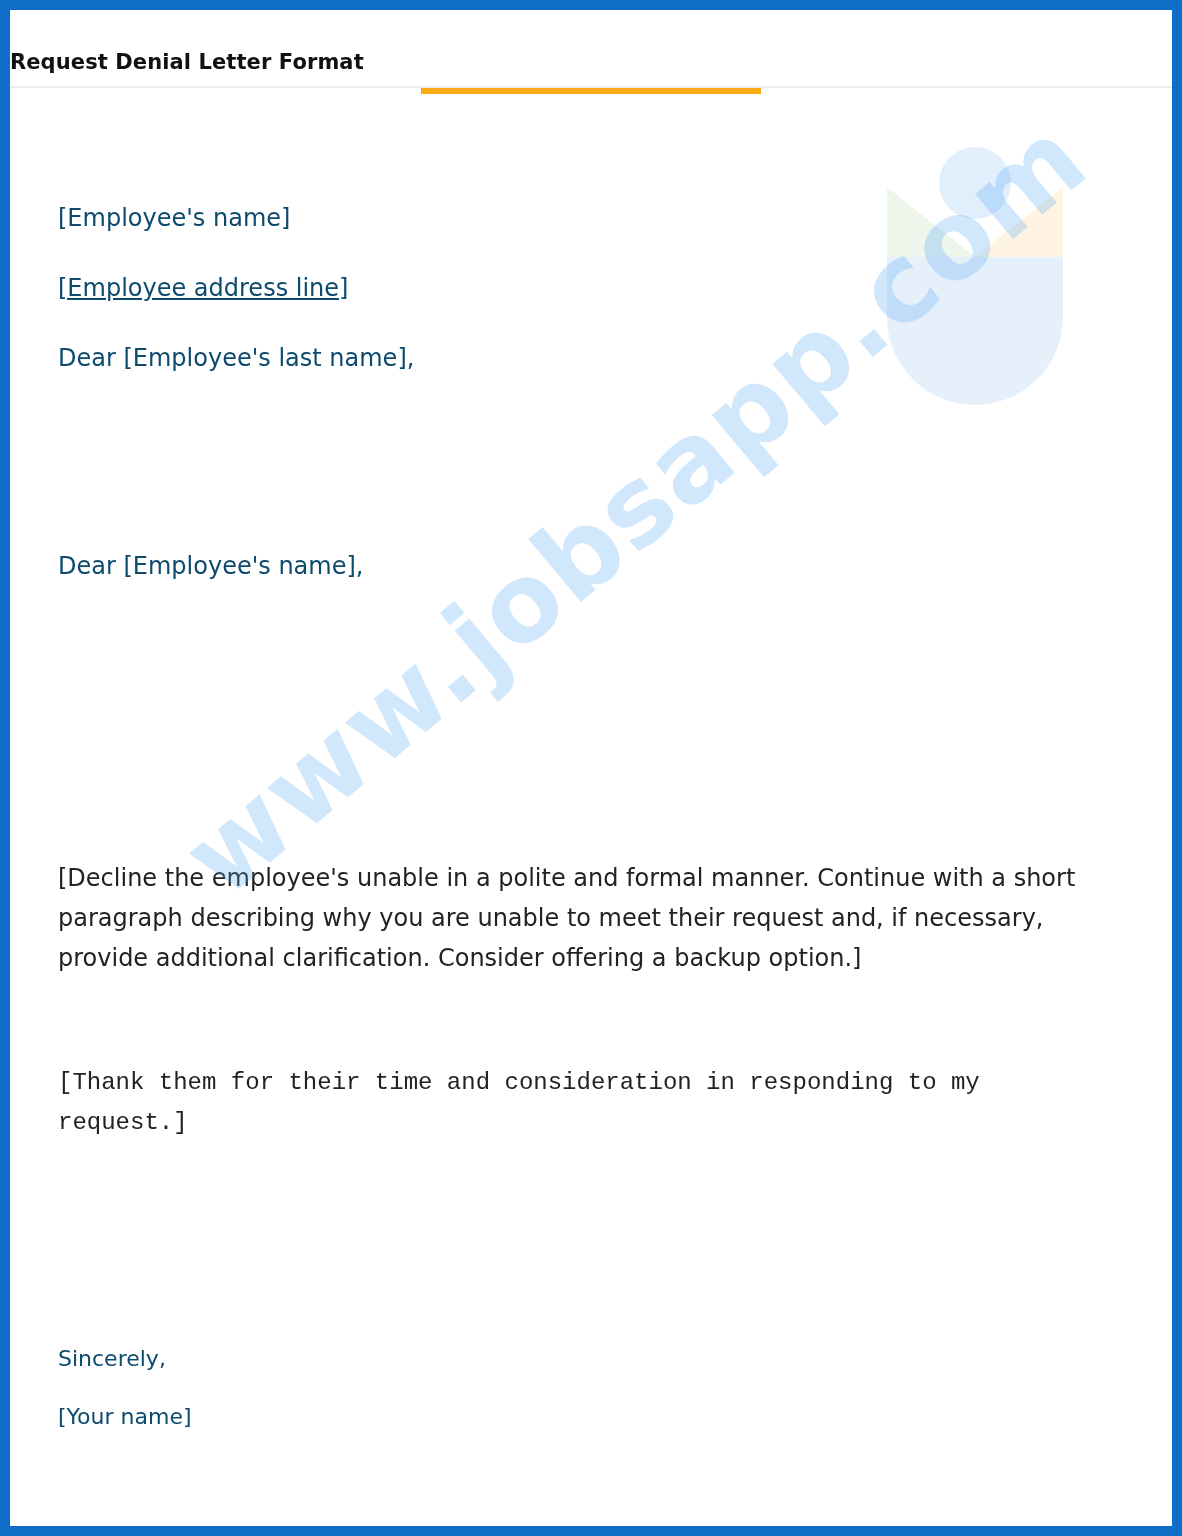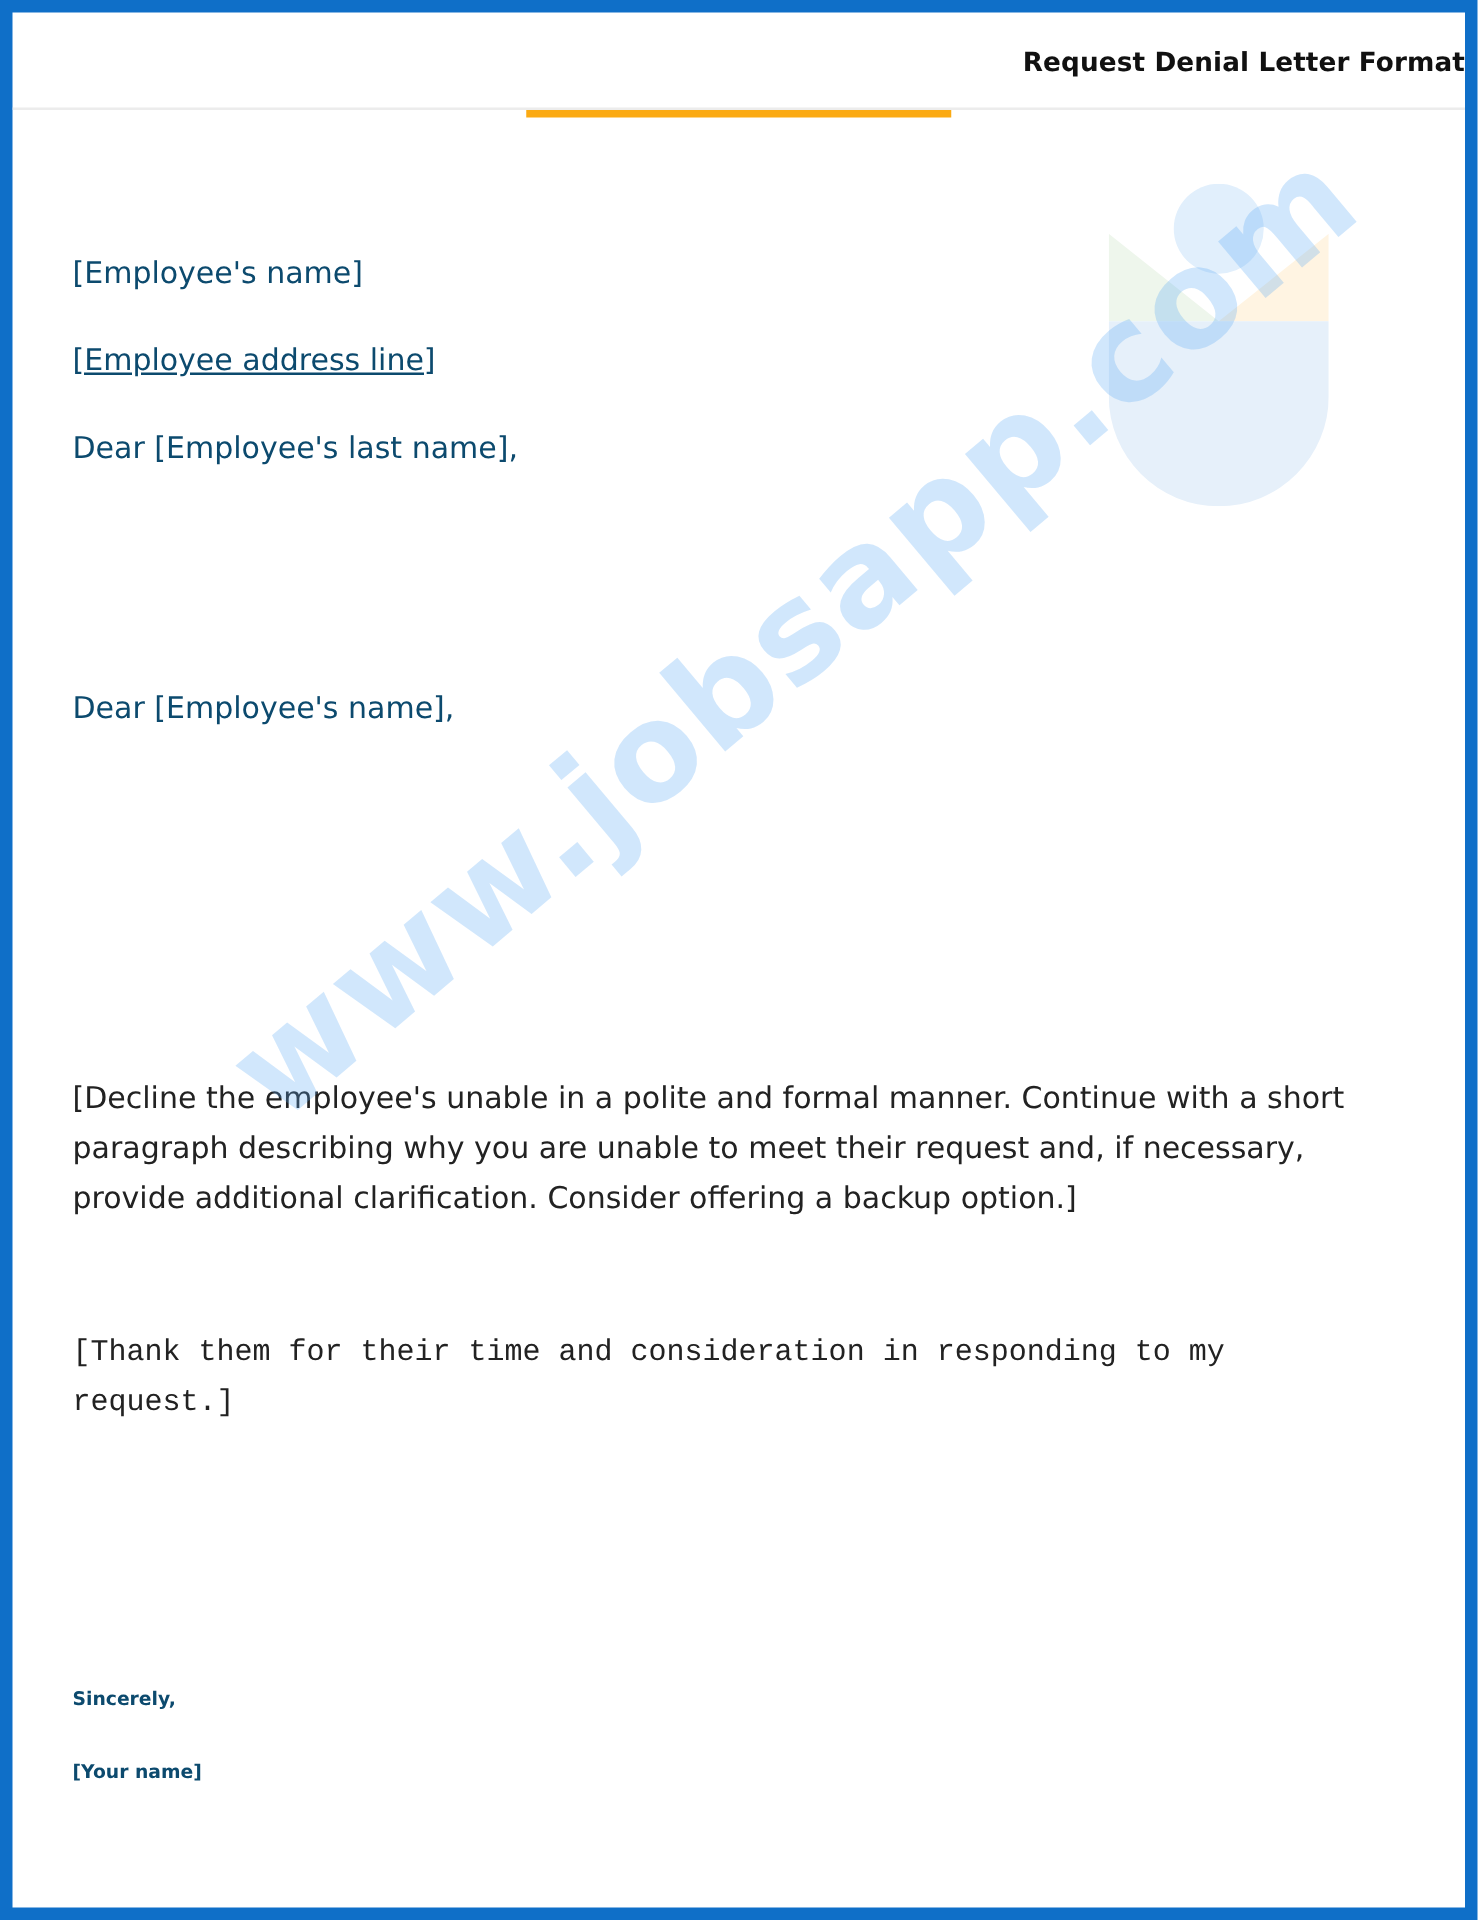--- a/index.html
+++ b/index.html
@@ -1,24 +1,24 @@
 <!DOCTYPE html>
 <html><head>
 <meta charset="utf-8">
 <style>
   html, body { margin: 0; padding: 0; }
   body { width: 1182px; height: 1536px; background: #0f6fc8; position: relative; overflow: hidden; font-family: "DejaVu Sans", sans-serif; }
   .page { position: absolute; left: 10px; top: 10px; width: 1162px; height: 1516px; background: #ffffff; overflow: hidden; }
   .header-line { position: absolute; left: 0; top: 76px; width: 100%; height: 2px; background: #ececec; }
-  .title { position: absolute; left: 0; top: 28px; width: 100%; text-align: right; font-weight: bold; font-size: 21px; color: #111; letter-spacing: 0.1px; }
+  .title { position: absolute; left: 0; top: 40px; width: 100%; text-align: left; font-weight: bold; font-size: 21px; color: #111; letter-spacing: 0.1px; }
   .title-underline { position: absolute; left: 411px; top: 78px; width: 340px; height: 6px; background: #fbaa13; }
   .logo { position: absolute; left: 877px; top: 137px; width: 176px; height: 258px; }
   .line { position: absolute; left: 48px; font-size: 24px; color: #0c4a6e; line-height: 40px; white-space: nowrap; }
   .para { position: absolute; left: 48px; width: 1040px; font-size: 24px; color: #222; line-height: 40px; }
-  .small { font-size: 15px; font-weight: bold; }
+  .small { font-size: 22px; }
   .watermark { position: absolute; left: 190px; top: 800px; font-size: 108px; font-weight: bold; color: rgba(90,170,245,0.28); transform: rotate(-40deg); transform-origin: left center; white-space: nowrap; pointer-events: none; letter-spacing: 2px; }
 </style>
 </head>
 <body>
 
 <div class="page">
   <div class="title">Request Denial Letter Format</div>
   <div class="header-line"></div>
   <div class="title-underline"></div>
 

